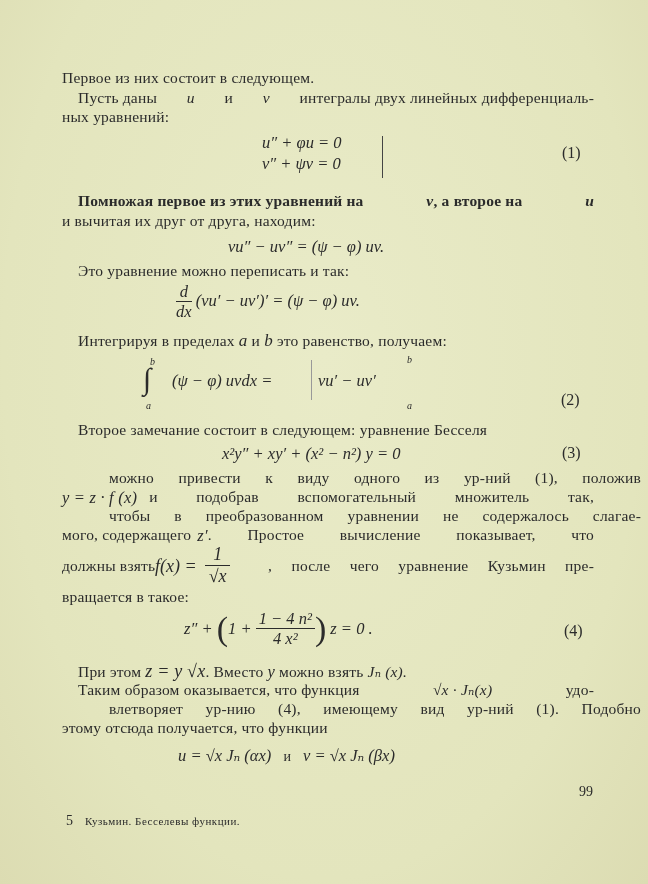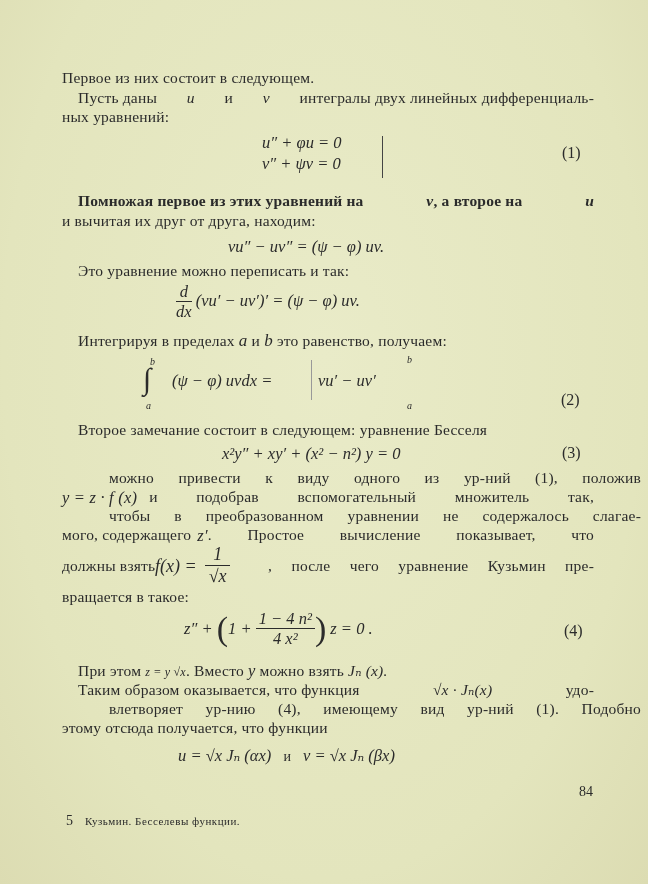--- a/index.html
+++ b/index.html
@@ -111,21 +111,21 @@
   <div class="line" style="left:268px; top:557px; width:326px; text-align:justify; text-align-last:justify;">, после чего уравнение Кузьмин пре-</div>
   <div class="line" style="left:62px; top:588px;">вращается в такое:</div>
 
   <div class="eq" style="left:184px; top:610px;">
     <span style="vertical-align:middle;">z″ + </span><span style="font-size:34px; vertical-align:middle; font-style:normal;">(</span><span style="vertical-align:middle;">1 + </span><span class="frac"><span class="num">1 − 4 n²</span><span class="den">4 x²</span></span><span style="font-size:34px; vertical-align:middle; font-style:normal;">)</span><span style="vertical-align:middle;"> z = 0 .</span>
   </div>
   <div class="eqno" style="left:564px; top:622px;">(4)</div>
 
   <div class="line" style="left:78px; top:661px;">
     <span>При этом</span>
-    <i style="font-size:12px;">z = y √x</i><span>. Вместо</span>
+    <i style="font-size:18px;">z = y √x</i><span>. Вместо</span>
     <i style="font-size:16.5px;">y</i>
     <span>можно взять</span>
     <i>Jₙ (x).</i>
   </div>
 
   <div class="line" style="left:78px; top:681px; width:516px; display:flex; justify-content:space-between;">
     <span>Таким образом оказывается, что функция</span>
     <i>√x · Jₙ(x)</i>
     <span>удо-</span>
   </div>
@@ -134,14 +134,14 @@
 
   <div class="eq" style="left:178px; top:746px;">
     <span>u = √x Jₙ (αx)</span>
     <span style="font-style:normal; margin:0 8px; font-size:14px;">и</span>
     <span>v = √x Jₙ (βx)</span>
   </div>
 
   <div class="footer" style="left:66px;margin-top:27px;">
     <span style="font-size:14px; margin-right:12px;">5</span><span style="letter-spacing:0.5px;">Кузьмин. Бесселевы функции.</span>
   </div>
-  <div class="pgnum">84</div>
+  <div class="pgnum">99</div>
 </div>
 
 </body></html>

